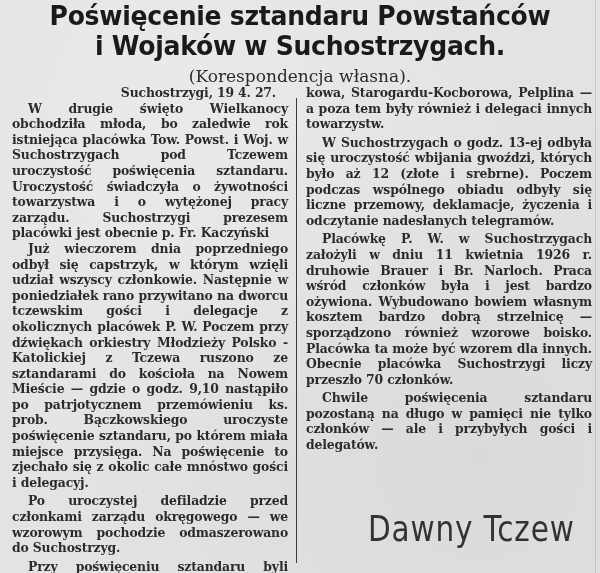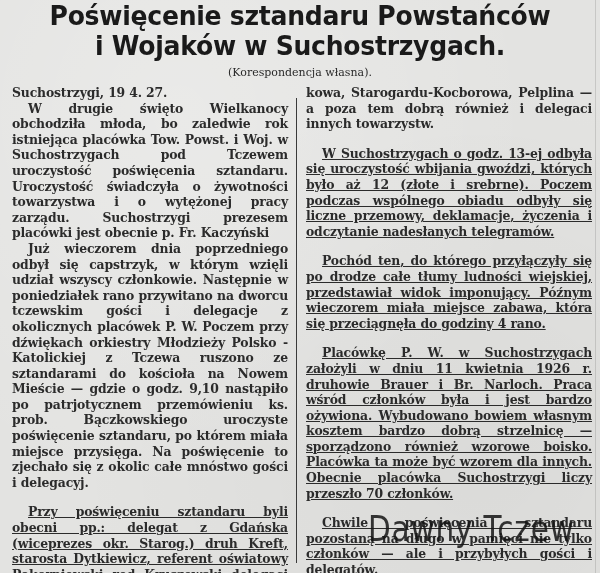--- a/index.html
+++ b/index.html
@@ -41,21 +41,21 @@
   .headline .line {
     display: block;
     white-space: nowrap;
   }
   .subhead {
     position: absolute;
     left: 0;
     right: 0;
     top: 66px;
     text-align: center;
-    font-size: 11px;
+    font-size: 17px;
     color: #2a2a2a;
   }
   .col {
     position: absolute;
     top: 85px;
     font-size: 12.4px;
     line-height: 15.6px;
     font-weight: bold;
     color: #2b2b2b;
     text-align: justify;
@@ -71,25 +71,24 @@
   }
   .col p {
     margin: 0;
     text-indent: 16px;
     hyphens: manual;
   }
   .col p.noindent {
     text-indent: 0;
   }
   .col p.gap {
-    margin-top: 14px;
-    text-decoration: underline;
+    margin-top: 3px;
   }
   .dateline {
-    text-align: left;
+    text-align: right;
     padding-right: 12px;
     text-indent: 0 !important;
   }
   .rule {
     position: absolute;
     left: 296px;
     top: 98px;
     width: 1.3px;
     height: 465px;
     background: #3a3a3a;
@@ -125,29 +124,29 @@
   <span class="line">Poświęcenie sztandaru Powstańców</span>
   <span class="line">i Wojaków w Suchostrzygach.</span>
 </h1>
 
 <div class="subhead">(Korespondencja własna).</div>
 
 <div class="col left">
   <p class="dateline">Suchostrzygi, 19 4. 27.</p>
   <p>W drugie święto Wielkanocy obchodziła młoda, bo zaledwie rok istniejąca placówka Tow. Powst. i Woj. w Suchostrzygach pod Tczewem uroczystość poświęcenia sztandaru. Uroczystość świadczyła o żywotności towarzystwa i o wytężonej pracy zarządu. Suchostrzygi prezesem placówki jest obecnie p. Fr. Kaczyński</p>
   <p>Już wieczorem dnia poprzedniego odbył się capstrzyk, w którym wzięli udział wszyscy członkowie. Następnie w poniedziałek rano przywitano na dworcu tczewskim gości i delegacje z okolicznych placówek P. W. Poczem przy dźwiękach orkiestry Młodzieży Polsko - Katolickiej z Tczewa ruszono ze sztandarami do kościoła na Nowem Mieście — gdzie o godz. 9,10 nastąpiło po patrjotycznem przemówieniu ks. prob. Bączkowskiego uroczyste poświęcenie sztandaru, po którem miała miejsce przysięga. Na poświęcenie to zjechało się z okolic całe mnóstwo gości i delegacyj.</p>
+  <p class="gap">Po uroczystej defiladzie przed członkami zarządu okręgowego — we wzorowym pochodzie odmaszerowano do Suchostrzyg.</p>
   <p class="gap">Przy poświęceniu sztandaru byli obecni pp.: delegat z Gdańska (wiceprezes okr. Starog.) druh Kreft, starosta Dytkiewicz, referent oświatowy Pokorniewski, red. Kruszewski, delegaci P. W. ze Sumina, Subków, Słońca, Lubiszewa, Wielkiej Turzy, Godziszewa, Czerlina, Tczewa-Zającz-</p>
 </div>
 
 <div class="rule"></div>
 
 <div class="col right">
-  <p class="noindent">kowa, Starogardu-Kocborowa, Pelplina — a poza tem dobrą również i delegaci innych towarzystw.</p>
+  <p class="noindent">kowa, Starogardu-Kocborowa, Pelplina — a poza tem były również i delegaci innych towarzystw.</p>
   <p class="gap">W Suchostrzygach o godz. 13-ej odbyła się uroczystość wbijania gwoździ, których było aż 12 (złote i srebrne). Poczem podczas wspólnego obiadu odbyły się liczne przemowy, deklamacje, życzenia i odczytanie nadesłanych telegramów.</p>
-  <p class="gap">Pochód ten, do którego przyłączyły się po drodze całe tłumy ludności wiejskiej, przedstawiał widok imponujący. Późnym wieczorem miała miejsce zabawa, która się przeciągnęła do godziny 4 rano.</p>
   <p class="gap">Placówkę P. W. w Suchostrzygach założyli w dniu 11 kwietnia 1926 r. druhowie Brauer i Br. Narloch. Praca wśród członków była i jest bardzo ożywiona. Wybudowano bowiem własnym kosztem bardzo dobrą strzelnicę — sporządzono również wzorowe boisko. Placówka ta może być wzorem dla innych. Obecnie placówka Suchostrzygi liczy przeszło 70 członków.</p>
   <p class="gap">Chwile poświęcenia sztandaru pozostaną na długo w pamięci nie tylko członków — ale i przybyłych gości i delegatów.</p>
 
 </div>
 
 <div class="right-edge"></div>
 
 <div class="watermark">Dawny Tczew</div>
 
 </body></html>

